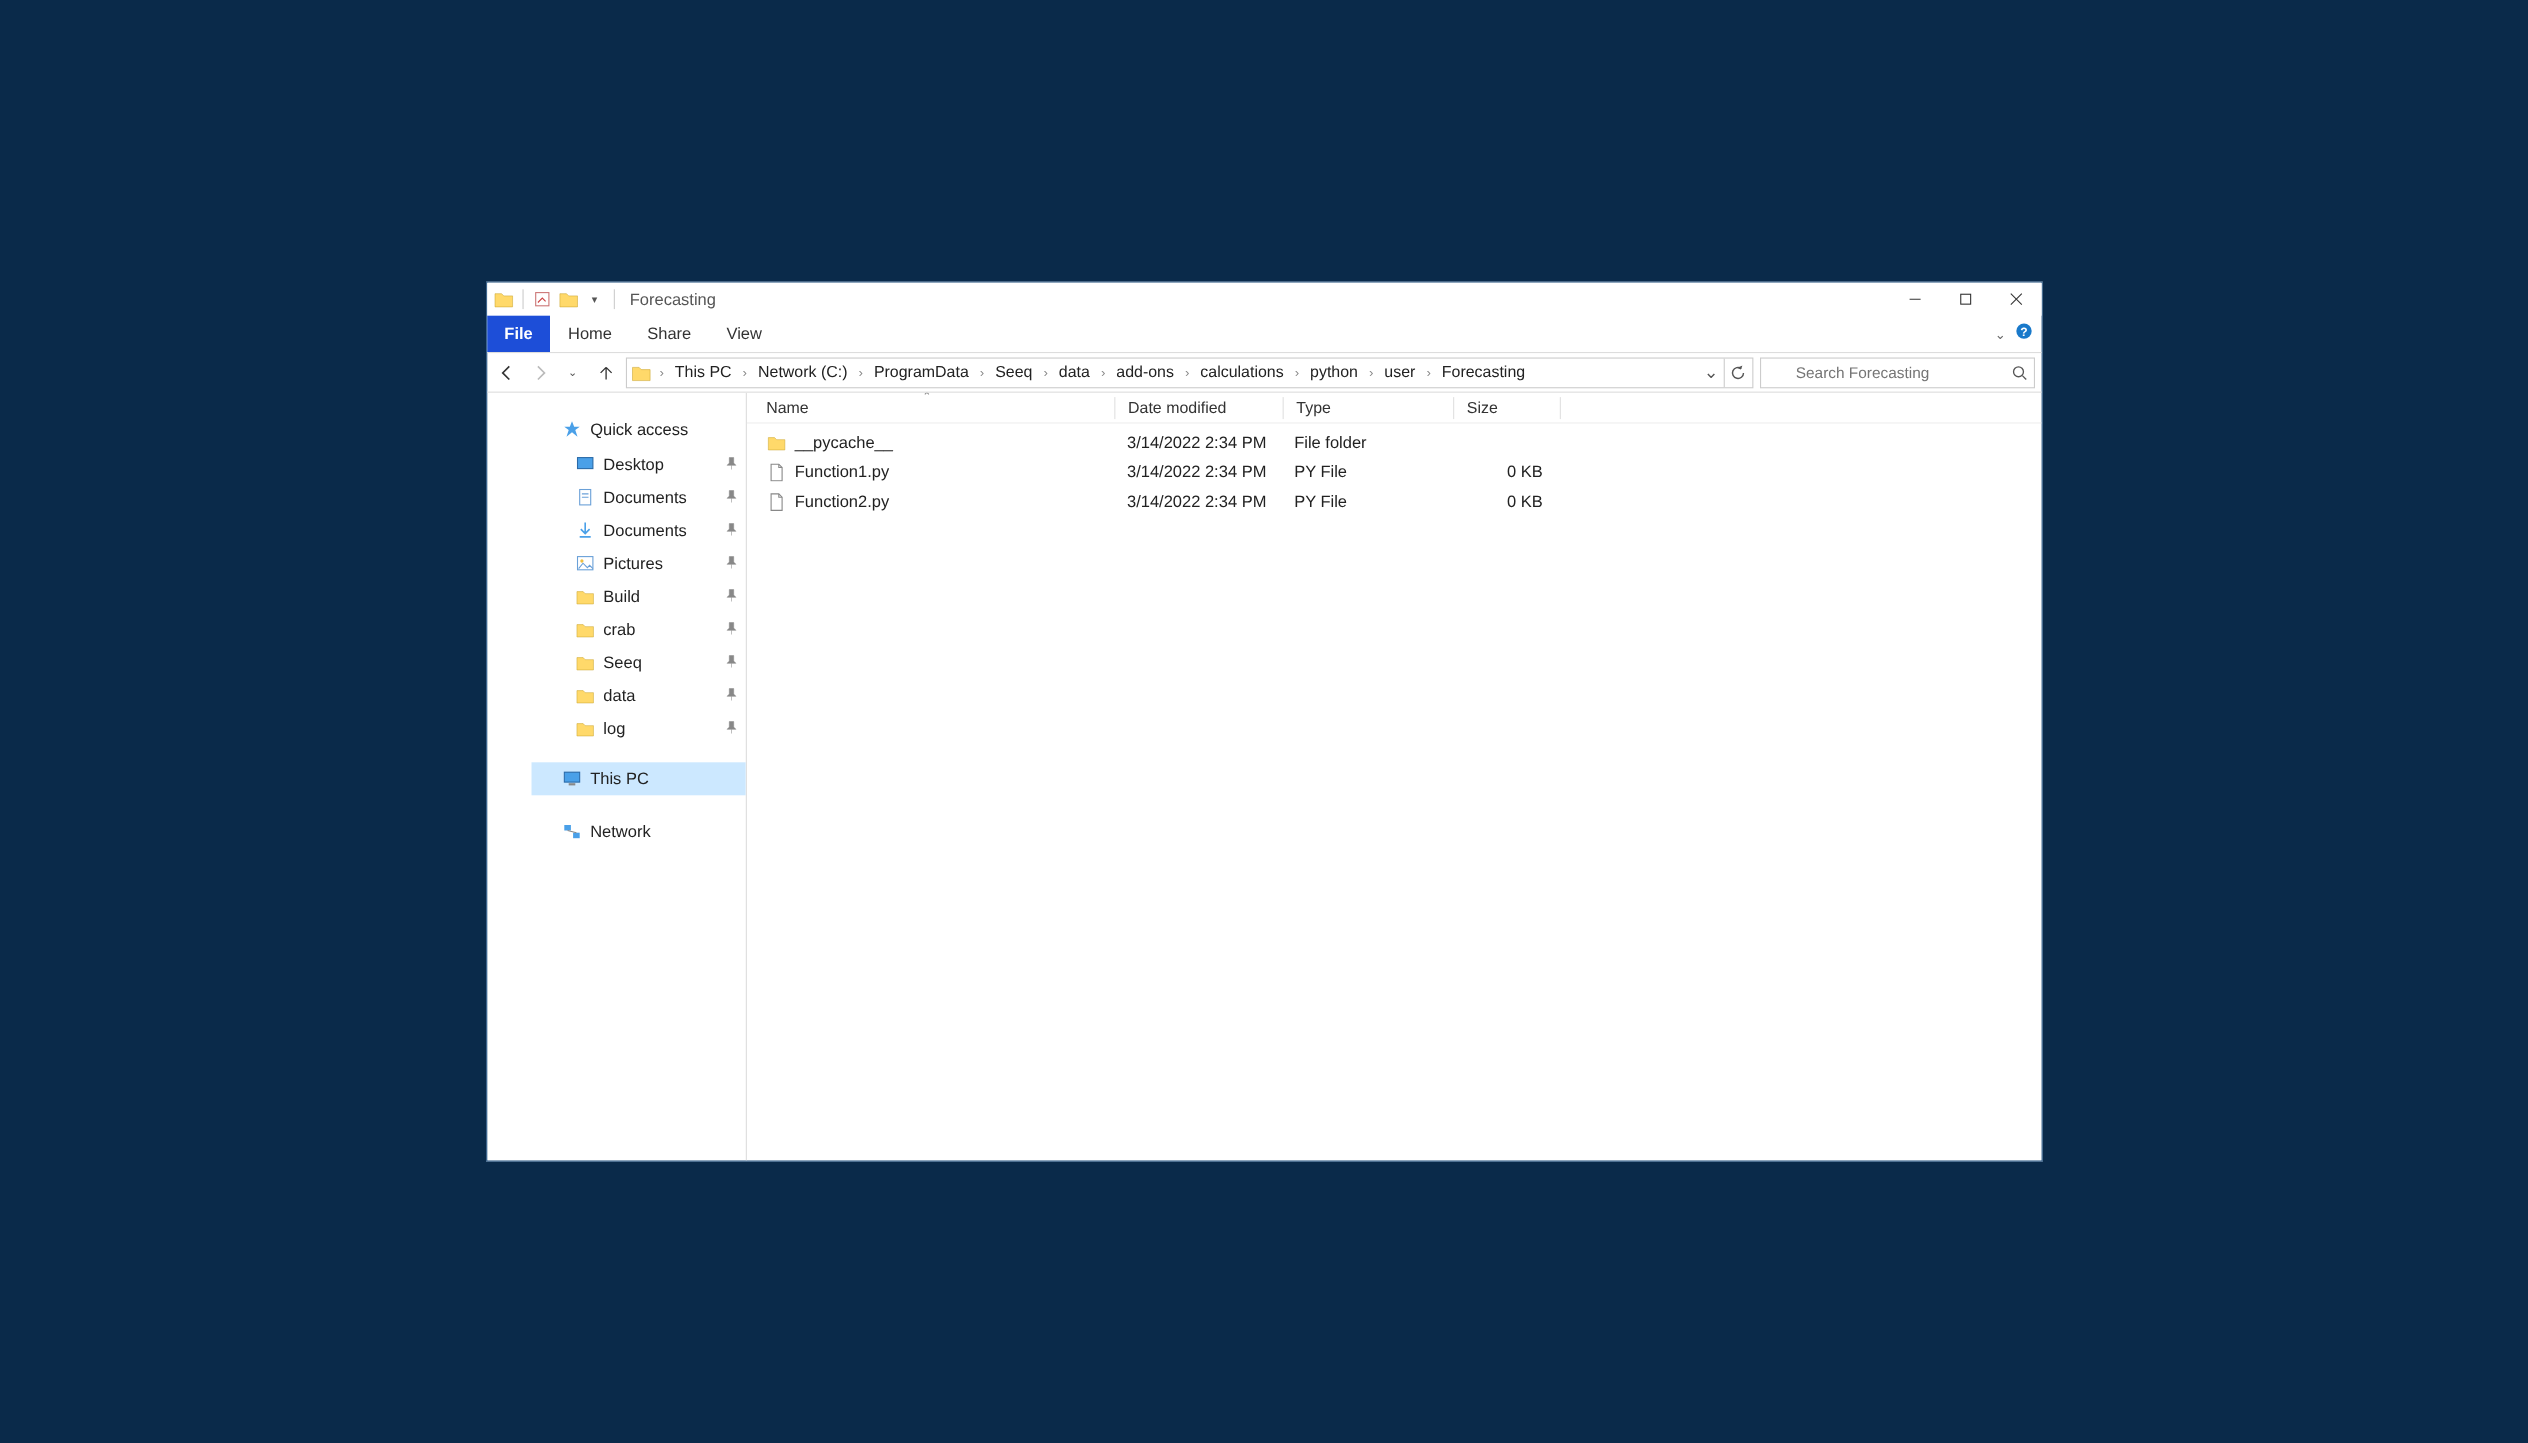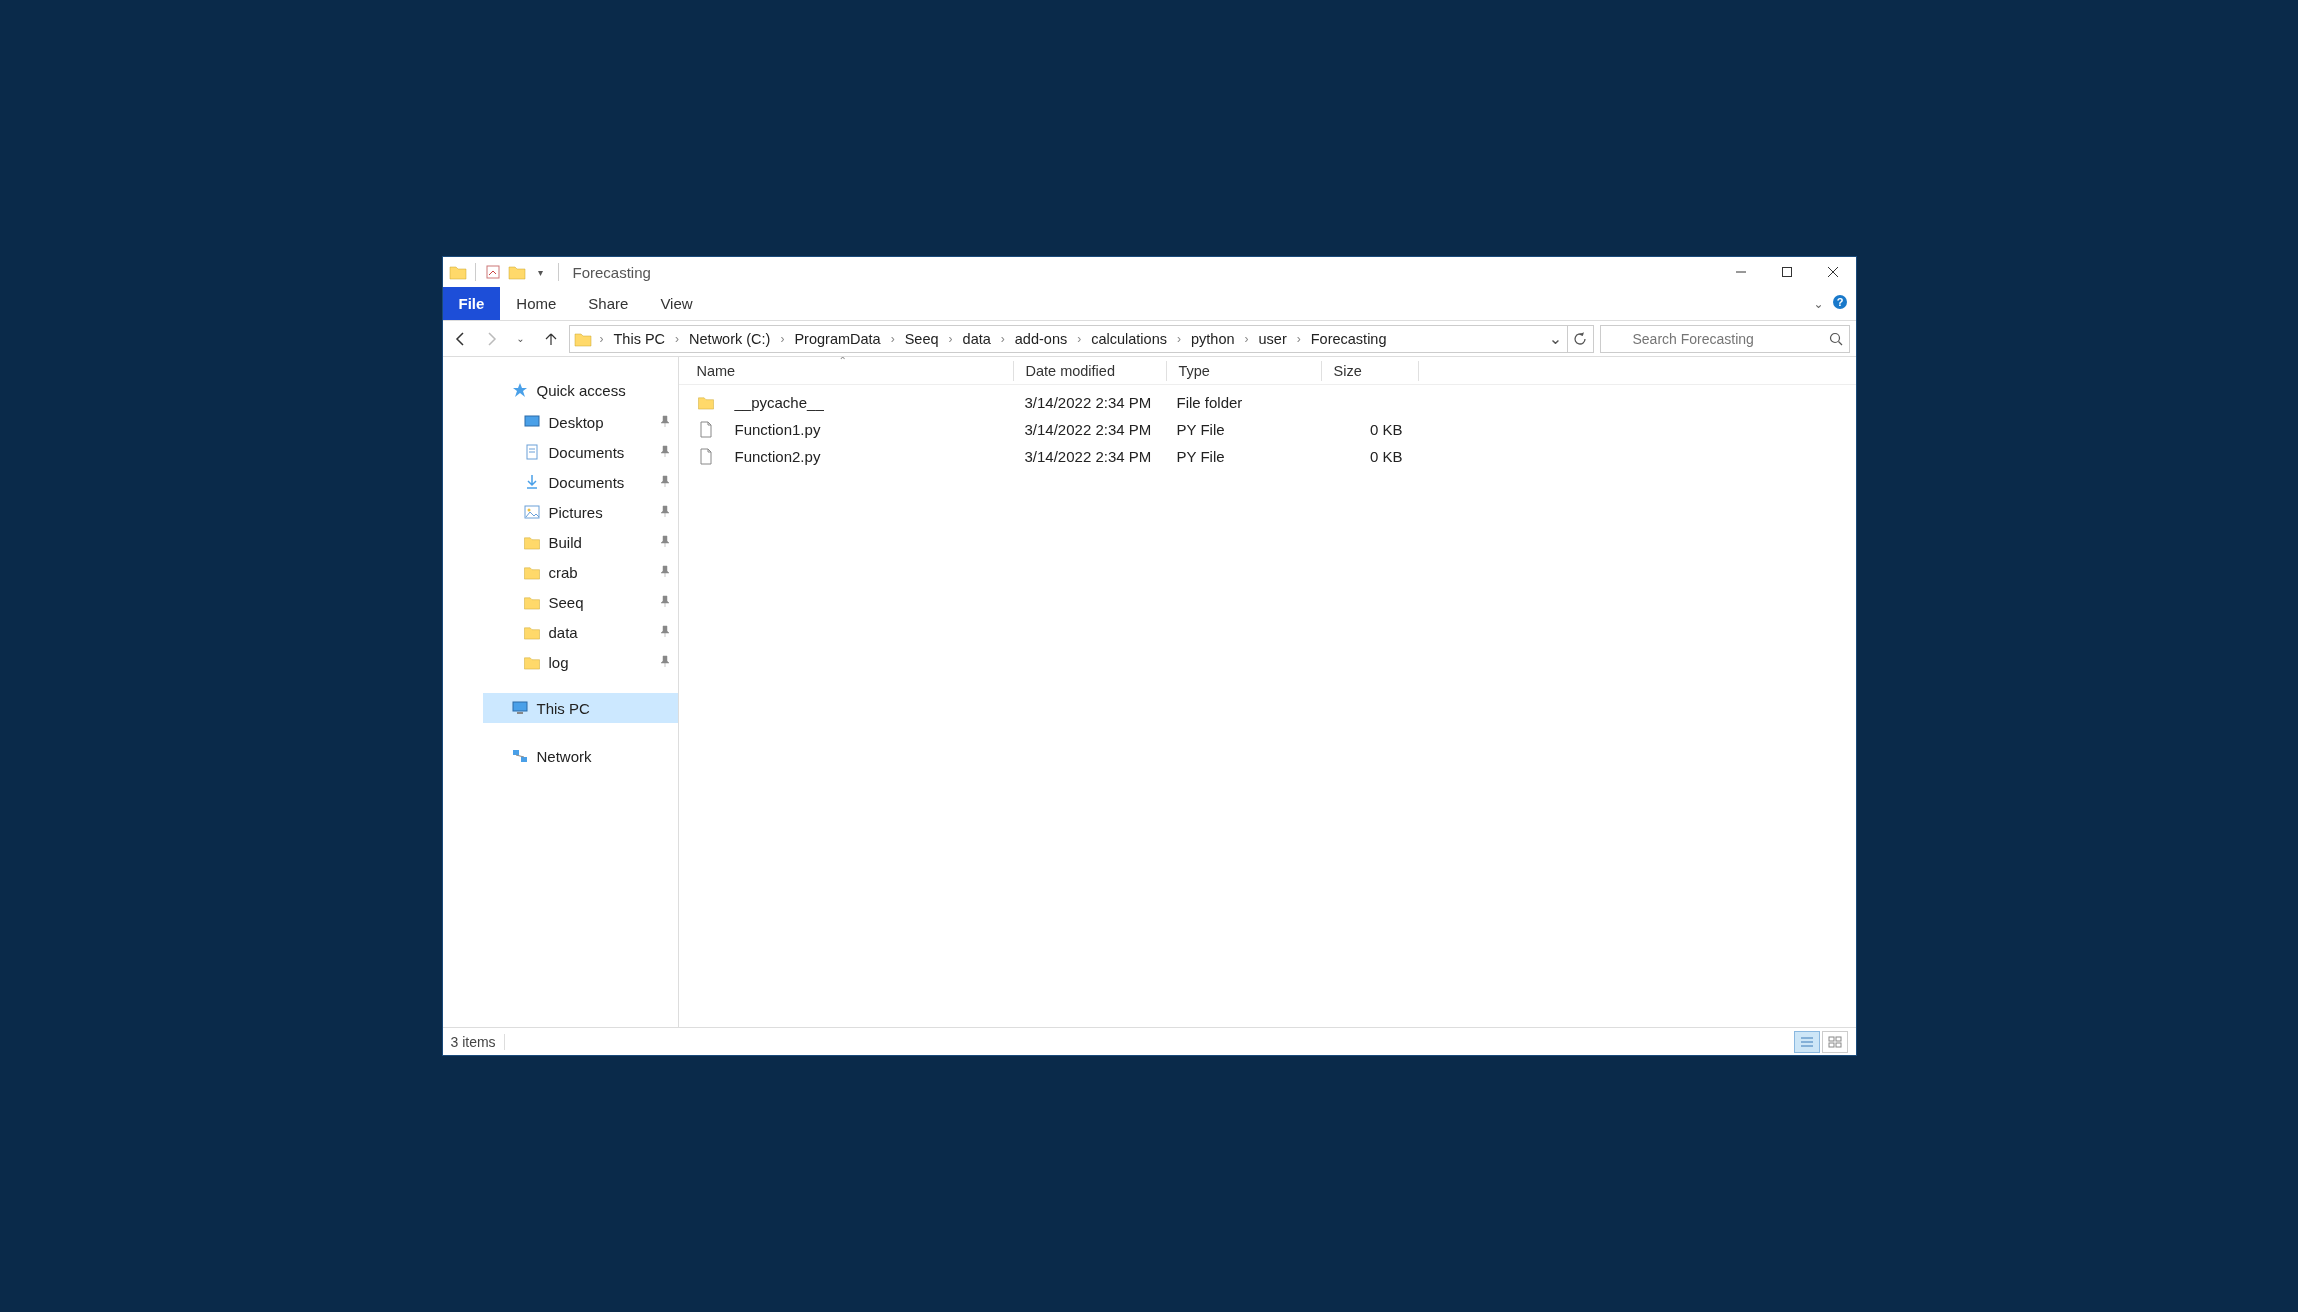--- a/index.html
+++ b/index.html
@@ -49,21 +49,21 @@
   .col { padding-left: 12px; }
   .col.name { width: 334px; padding-left: 18px; }
   .col.date { width: 152px; }
   .col.type { width: 154px; }
   .col.size { width: 96px; text-align: left; }
   .col-sep { width: 1px; height: 20px; background: #e0e0e0; }
   .sort-indicator { position: absolute; top: -2px; left: 160px; color: #888; font-size: 10px; }
 
   .filelist { flex: 1; overflow-y: auto; padding-top: 4px; }
   .row { height: 27px; display: flex; align-items: center; font-size: 15px; color: #222; }
-  .row .c-name { width: 334px; padding-left: 18px; display: flex; align-items: center; gap: 20px; }
+  .row .c-name { width: 334px; padding-left: 18px; display: flex; align-items: center; gap: 8px; }
   .row .c-date { width: 152px; padding-left: 12px; }
   .row .c-type { width: 154px; padding-left: 12px; }
   .row .c-size { width: 96px; text-align: right; padding-right: 12px; }
   .file-icon { width: 18px; height: 18px; display: flex; align-items: center; justify-content: center; }
 
   .statusbar { height: 28px; border-top: 1px solid #ddd; display: flex; align-items: center; padding: 0 8px; font-size: 14px; color: #444; }
   .status-right { margin-left: auto; display: flex; gap: 2px; }
   .view-btn { width: 26px; height: 22px; border: 1px solid #ccc; display: flex; align-items: center; justify-content: center; }
   .view-btn.active { background: #cde6f7; border-color: #8ab8e0; }
 
@@ -411,35 +411,14 @@
               <span>Function2.py</span>
             </div>
             <div class="c-date">3/14/2022 2:34 PM</div>
             <div class="c-type">PY File</div>
             <div class="c-size">0 KB</div>
           </div>
         </div>
     </div>
   </div>
 
-  <div class="statusbar">
-    <span>3 items</span>
-    <span style="width:1px;height:16px;background:#ddd;margin-left:8px;"></span>
-    <div class="status-right">
-      <div class="view-btn active">
-        <svg width="14" height="12" viewBox="0 0 14 12">
-            <line x1="1" y1="2" x2="13" y2="2" stroke="#3a7ab8"></line>
-            <line x1="1" y1="6" x2="13" y2="6" stroke="#3a7ab8"></line>
-            <line x1="1" y1="10" x2="13" y2="10" stroke="#3a7ab8"></line>
-          </svg>
-      </div>
-      <div class="view-btn">
-        <svg width="14" height="12" viewBox="0 0 14 12">
-            <rect x="1" y="1" width="5" height="4" fill="none" stroke="#888"></rect>
-            <rect x="8" y="1" width="5" height="4" fill="none" stroke="#888"></rect>
-            <rect x="1" y="7" width="5" height="4" fill="none" stroke="#888"></rect>
-            <rect x="8" y="7" width="5" height="4" fill="none" stroke="#888"></rect>
-          </svg>
-      </div>
-    </div>
-  </div>
 
 </div>
 
 </body></html>

